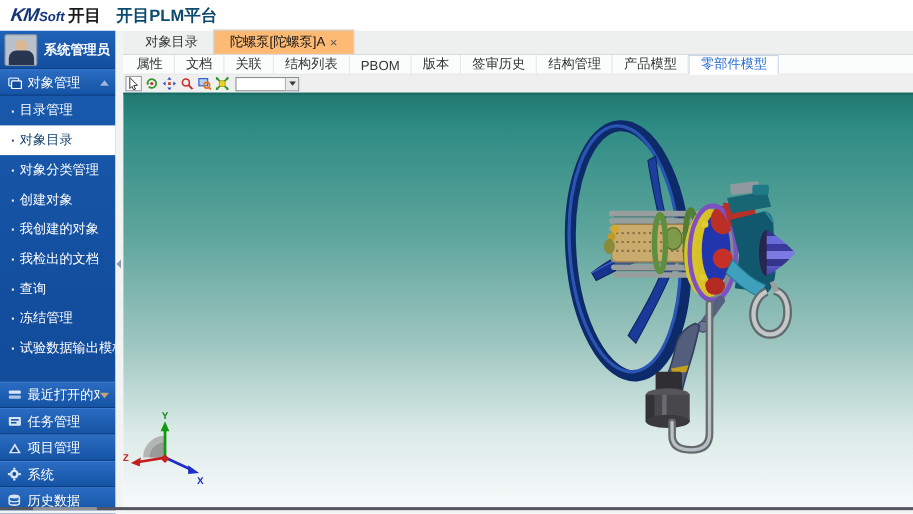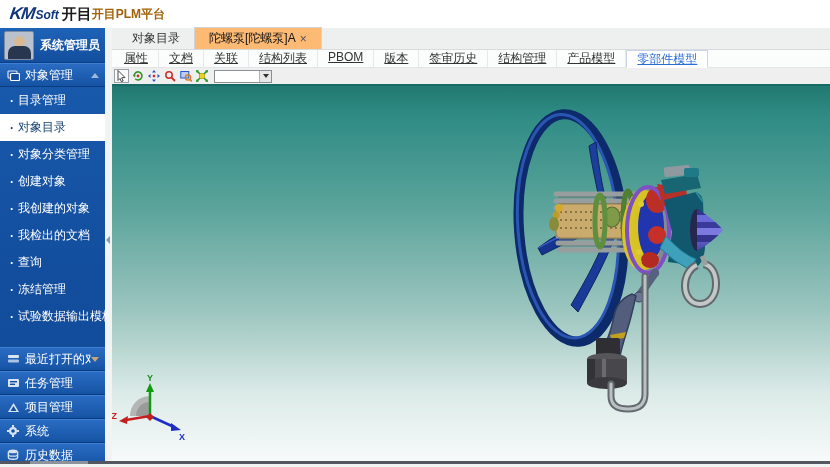--- a/index.html
+++ b/index.html
@@ -5,21 +5,21 @@
   * { margin:0; padding:0; box-sizing:border-box; }
   html,body { width:830px; height:467px; overflow:hidden; font-family:"Liberation Sans","DejaVu Sans",sans-serif; background:#fff; }
   .app { position:relative; width:830px; height:467px; }
 
   
   .header { position:absolute; left:0; top:0; width:830px; height:28px; background:#fff; display:flex; align-items:center; padding-left:10px; }
   .logo { display:flex; align-items:baseline; }
   .logo-km { font-style:italic; font-weight:bold; font-size:17px; color:#12357c; letter-spacing:-1px; transform:skewX(-8deg); }
   .logo-soft { font-style:italic; font-weight:bold; font-size:12px; color:#12357c; margin-left:1px; }
   .logo-cn { font-weight:bold; font-size:15px; color:#1a1a1a; margin-left:3px; }
-  .header-title { font-weight:bold; font-size:12px; color:#a16207; }
+  .header-title { font-weight:bold; font-size:15px; color:#0c4a6e; margin-left:14px; }
 
   
   .sidebar { position:absolute; left:0; top:28px; width:105px; height:439px; background:linear-gradient(180deg,#1a5cb0 0%,#134e9e 55%,#114a98 100%); display:flex; flex-direction:column; overflow:hidden; }
   .user-panel { height:35px; display:flex; align-items:center; padding:2px 4px; background:linear-gradient(180deg,#1e63b8,#134e9e); border-bottom:1px solid #0d3f85; }
   .avatar { width:30px; height:29px; background:#b9c1cd; border:1px solid #7d8aa0; border-radius:2px; position:relative; overflow:hidden; flex:none; }
   .avatar .head { position:absolute; left:9px; top:4px; width:11px; height:11px; border-radius:50%; background:#d9b894; }
   .avatar .body { position:absolute; left:3px; top:14px; width:23px; height:16px; border-radius:7px 7px 0 0; background:#293650; }
   .user-name { color:#fff; font-weight:bold; font-size:12px; margin-left:6px; white-space:nowrap; }
   .nav-group { height:24px; flex:none; display:flex; align-items:center; padding:0 6px; color:#fff; font-weight:normal; font-size:12px; background:linear-gradient(180deg,#2a6cc2,#1553a4); border-top:1px solid #3c7fd4; border-bottom:1px solid #0c3b7e; cursor:pointer; }
   .nav-group .gicon { width:14px; height:12px; margin-right:5px; flex:none; display:flex; align-items:center; justify-content:center; }
@@ -37,21 +37,21 @@
   .splitter .handle { position:absolute; left:1px; top:208px; width:0; height:0; border-top:4px solid transparent; border-bottom:4px solid transparent; border-right:4px solid #8a9aa8; }
 
   
   .tabbar { position:absolute; left:112px; top:28px; width:718px; height:22px; background:#eef0f0; border-bottom:1px solid #d8dadb; display:flex; align-items:flex-end; padding-left:6px; }
   .tab { height:22px; display:flex; align-items:center; padding:0 14px; font-size:12px; color:#333; cursor:pointer; }
   .tab.active { background:#fdba74; border:1px solid #d0d4d6; border-bottom:none; color:#111; }
   .tab-close { margin-left:4px; color:#555; font-size:12px; cursor:pointer; }
 
   
   .subtabbar { position:absolute; left:112px; top:50px; width:718px; height:18px; background:#fbfcfc; border-bottom:1px solid #e2e4e5; display:flex; align-items:stretch; padding-left:2px; }
-  .subtab { display:flex; align-items:flex-start; padding:0 10px; font-size:12px; color:#333; border-right:1px solid #e6e8e9; cursor:pointer; white-space:nowrap;text-decoration:underline; }
+  .subtab { display:flex; align-items:flex-end; padding:0 10px; font-size:12px; color:#333; border-right:1px solid #e6e8e9; cursor:pointer; white-space:nowrap; }
   .subtab.active { color:#2a6fd4; background:#fff; border:1px solid #c9d6ea; border-bottom:1px solid #fff; margin-bottom:-1px; }
 
   
   .toolbar { position:absolute; left:112px; top:68px; width:718px; height:16px; background:#efefef; display:flex; align-items:center; padding-left:2px; }
   .tool { width:15px; height:14px; margin-right:1px; display:flex; align-items:center; justify-content:center; cursor:pointer; }
   .tool.pressed { background:#fafafa; border:1px solid #9aa0a4; }
   .combo { width:58px; height:13px; margin-left:4px; background:#fff; border:1px solid #8a8f94; display:flex; align-items:center; justify-content:flex-end; cursor:pointer; }
   .combo-btn { width:12px; height:11px; background:#e8e8e8; border-left:1px solid #b0b4b8; display:flex; align-items:center; justify-content:center; }
   .combo-arrow { width:0; height:0; border-left:3px solid transparent; border-right:3px solid transparent; border-top:4px solid #333; }
 

